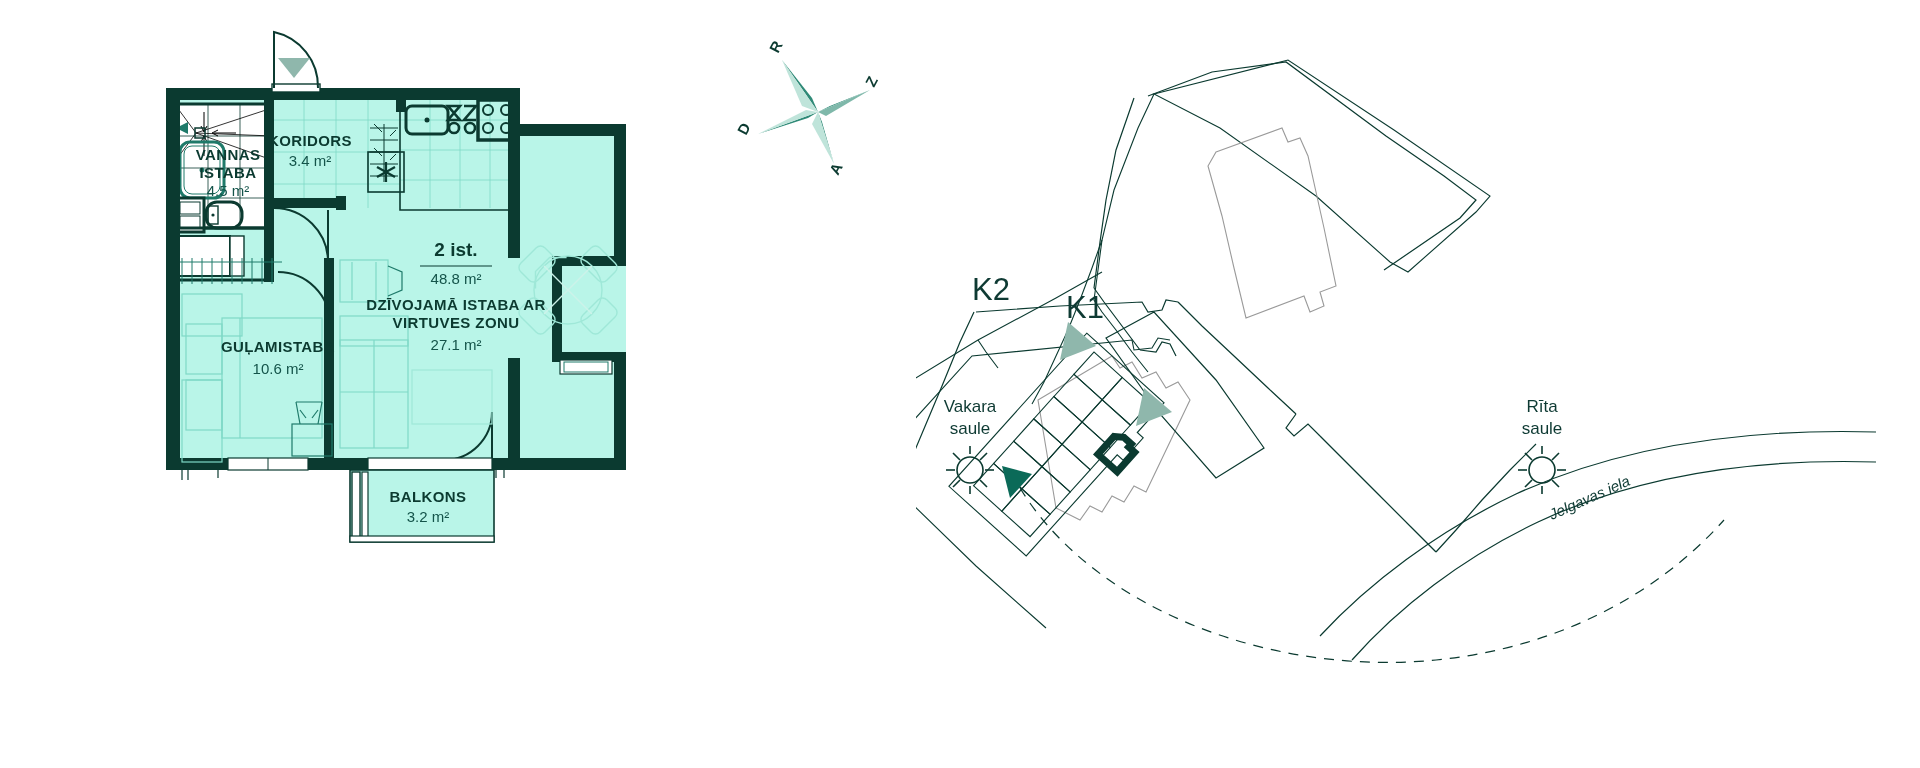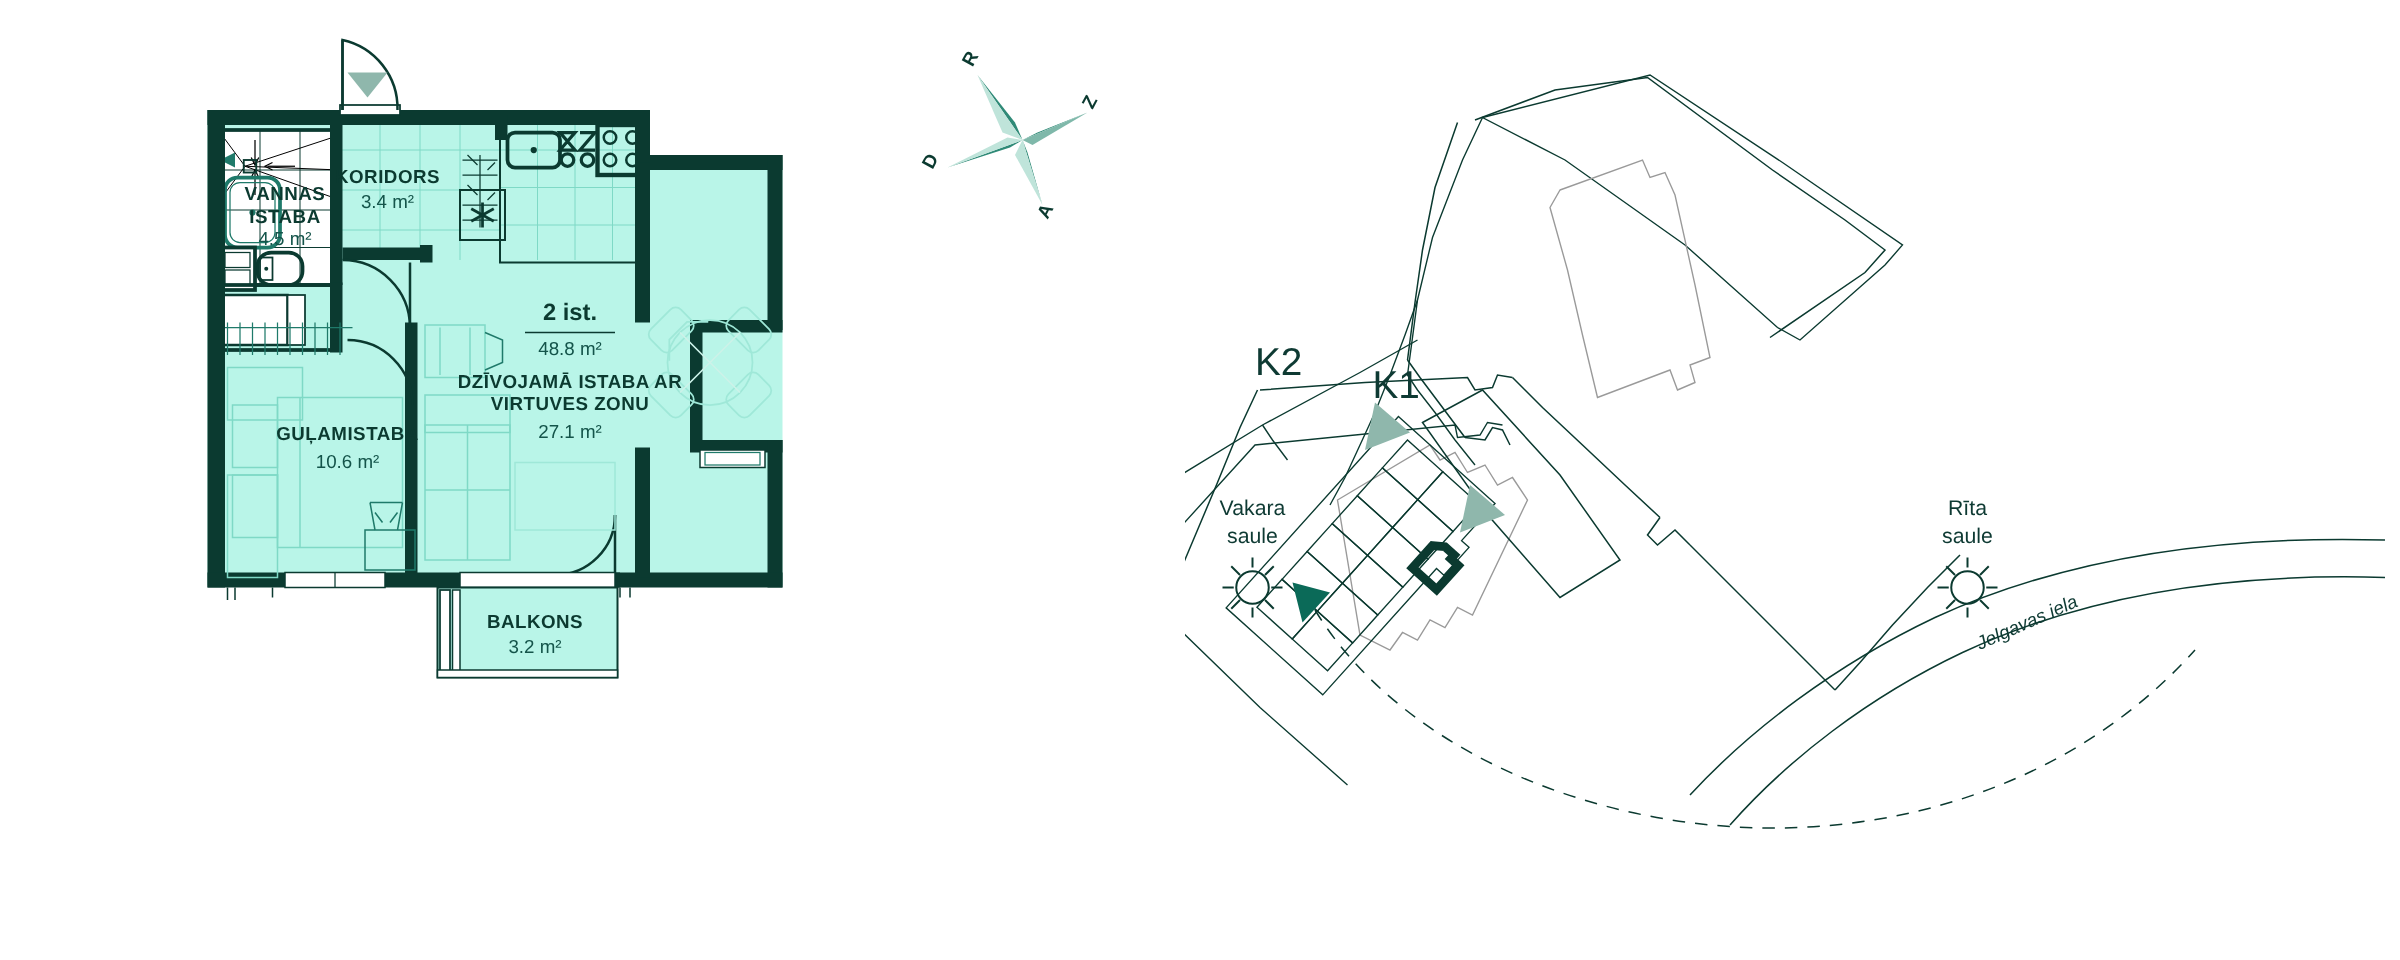--- a/index.html
+++ b/index.html
@@ -16,21 +16,21 @@
     width: 1920px;
     height: 768px;
     background: #ffffff;
   }
   .panel {
     position: absolute;
     top: 0;
     height: 768px;
   }
   #floorplan-panel { left: 0; width: 960px; }
-  #siteplan-panel  { left: 948px; width: 960px; }
+  #siteplan-panel  { left: 916px; width: 960px; }
 
   svg { display: block; }
 
   .txt {
     font-family: "Liberation Sans", sans-serif;
     fill: #0b3a30;
   }
   .room-name {
     font-weight: bold;
     font-size: 15px;

